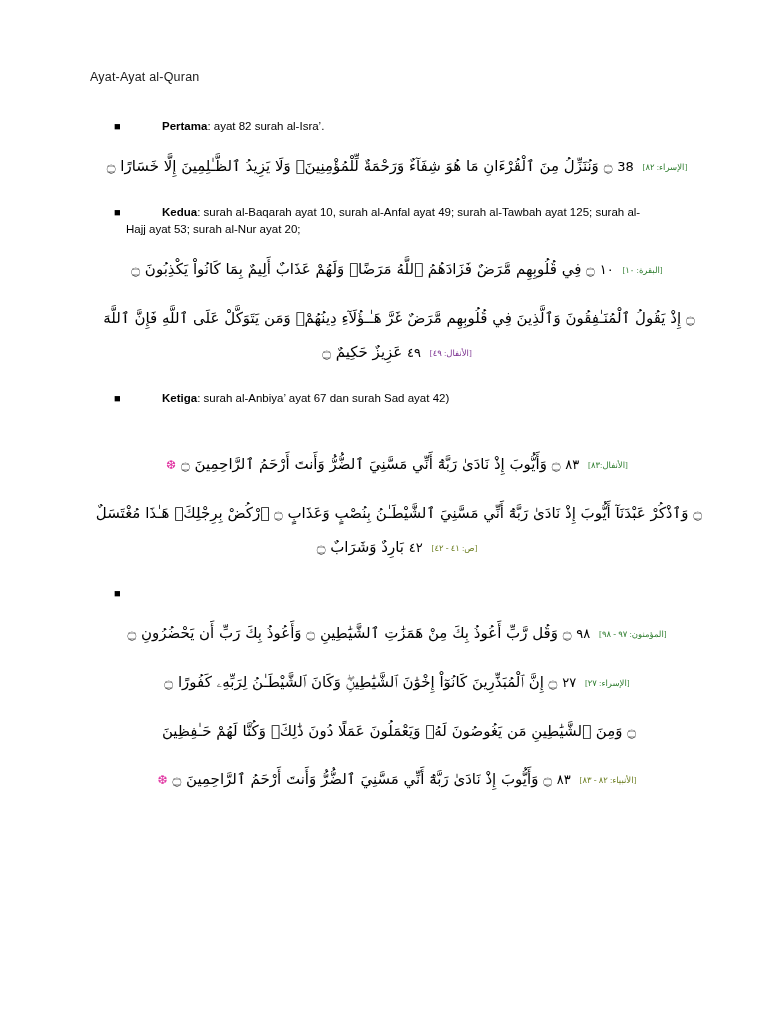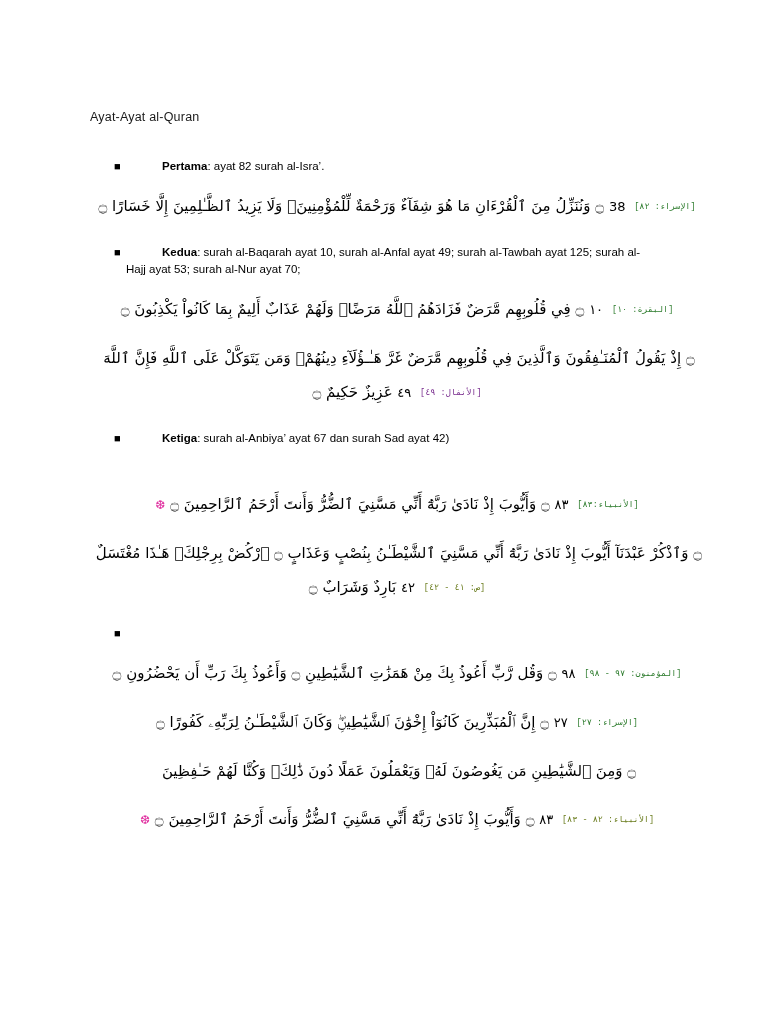--- a/index.html
+++ b/index.html
@@ -14,21 +14,20 @@
     color: #000000;
     position: relative;
     overflow: hidden;
   }
   .page {
     width: 768px;
     height: 880px;
     box-sizing: border-box;
     padding: 70px 60px 40px 90px;
     position: relative;
-    margin-top: 40px;
   }
   .doc-title {
     font-size: 12.5px;
     color: #1a1a1a;
     letter-spacing: 0.2px;
     margin: 0 0 34px 0;
   }
   .bullet-item {
     display: flex;
     align-items: flex-start;
@@ -62,21 +61,21 @@
     color: #000;
     white-space: normal;
     unicode-bidi: plaintext;
   }
   .ayat-line {
     display: block;
   }
   .ref {
     font-size: 8.5px;
     color: #3a7d3a;
-    font-family: Liberation Mono, monospace;
+    font-family: Liberation Serif, serif;
     vertical-align: middle;
     padding: 0 4px;
   }
   .ref.purple { color: #7a2f8f; }
   .ref.olive { color: #6b7d1f; text-align: right; }
   .ref.green { color: #2f7d2f; }
   .flower {
     color: #e030a0;
     font-size: 12px;
     vertical-align: middle;
@@ -105,21 +104,21 @@
       <span class="ref green">[الإسراء: ٨٢]</span>
       <span class="num-circle">38</span>
       <span>۝ وَنُنَزِّلُ مِنَ ٱلْقُرْءَانِ مَا هُوَ شِفَآءٌ وَرَحْمَةٌ لِّلْمُؤْمِنِينَۖ وَلَا يَزِيدُ ٱلظَّـٰلِمِينَ إِلَّا خَسَارًا ۝</span>
     </span>
   </div>
 
   <div class="spacer-sm"></div>
 
   <div class="bullet-item">
     <span class="bullet-dot">■</span>
-    <span class="bullet-text"><b>Kedua</b><span>: surah al-Baqarah ayat 10, surah al-Anfal ayat 49; surah al-Tawbah ayat 125; surah al-Hajj ayat 53; surah al-Nur ayat 70;</span></span>
+    <span class="bullet-text"><b>Kedua</b><span>: surah al-Baqarah ayat 10, surah al-Anfal ayat 49; surah al-Tawbah ayat 125; surah al-Hajj ayat 53; surah al-Nur ayat 20;</span></span>
   </div>
 
   <div class="ayat-block">
     <span class="ayat-line">
       <span class="ref green">[البقرة: ١٠]</span>
       <span class="num-circle">١٠</span>
       <span>۝ فِي قُلُوبِهِم مَّرَضٌ فَزَادَهُمُ ٱللَّهُ مَرَضًاۖ وَلَهُمْ عَذَابٌ أَلِيمٌ بِمَا كَانُواْ يَكْذِبُونَ ۝</span>
     </span>
   </div>
 
@@ -138,21 +137,21 @@
 
   <div class="bullet-item">
     <span class="bullet-dot">■</span>
     <span class="bullet-text"><b>Ketiga</b><span>: surah al-Anbiya’ ayat 67 dan surah Sad ayat 42)</span></span>
   </div>
 
   <div class="spacer-md"></div>
 
   <div class="ayat-block">
     <span class="ayat-line">
-      <span class="ref green">[الأنبياء:٨٣]</span>
+      <span class="ref green">[الأنفال:٨٣]</span>
       <span class="num-circle">٨٣</span>
       <span>۝ وَأَيُّوبَ إِذْ نَادَىٰ رَبَّهُٓ أَنِّي مَسَّنِيَ ٱلضُّرُّ وَأَنتَ أَرْحَمُ ٱلرَّاحِمِينَ ۝</span>
       <span class="flower">❆</span>
     </span>
   </div>
 
   <div class="ayat-block">
     <span class="ayat-line">
       <span>۝ وَٱذْكُرْ عَبْدَنَآ أَيُّوبَ إِذْ نَادَىٰ رَبَّهُٓ أَنِّي مَسَّنِيَ ٱلشَّيْطَـٰنُ بِنُصْبٍ وَعَذَابٍ ۝ ٱرْكُضْ بِرِجْلِكَۖ هَـٰذَا مُغْتَسَلٌ</span>
     </span>

